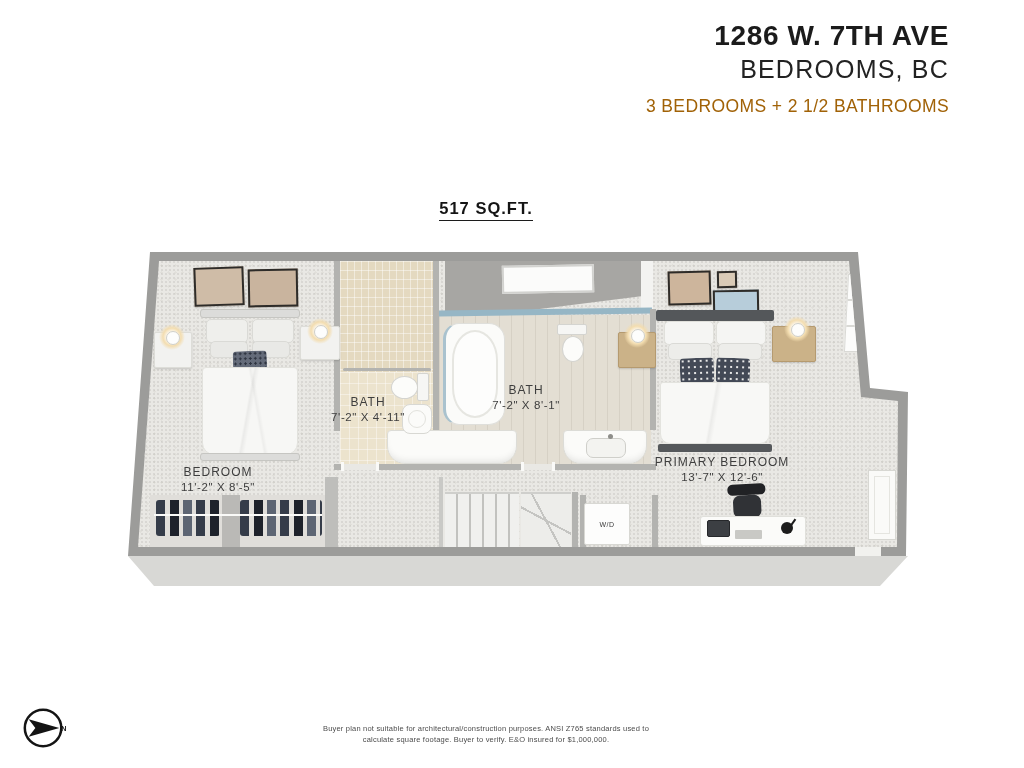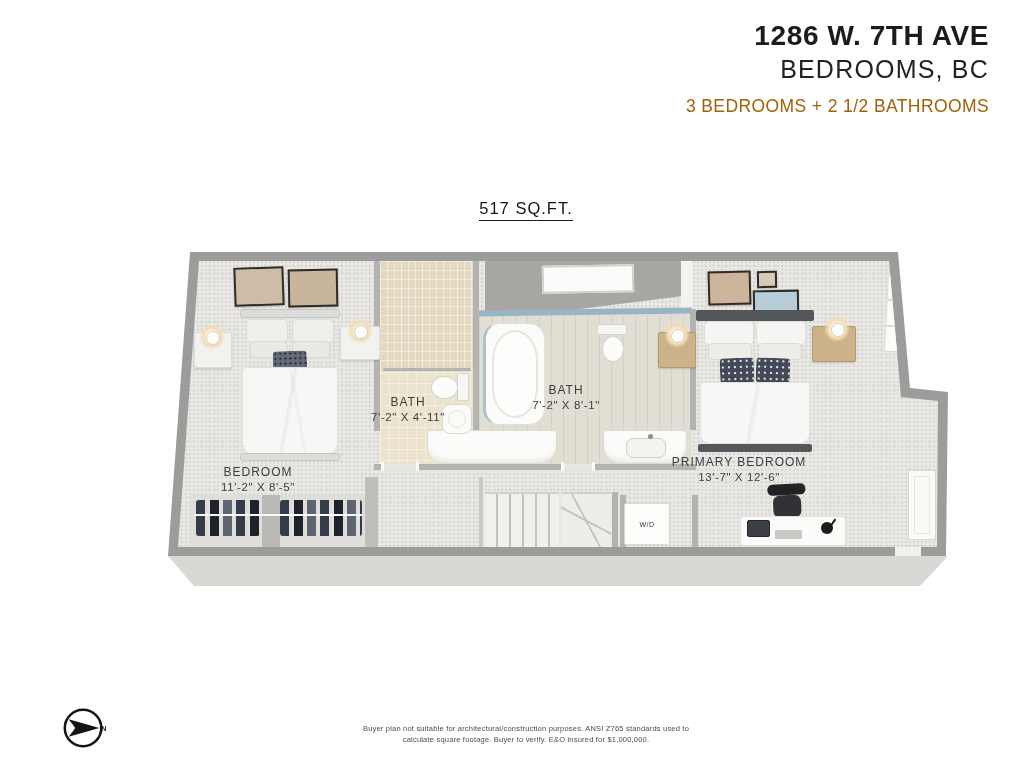--- a/index.html
+++ b/index.html
@@ -1,29 +1,29 @@
 <!DOCTYPE html>
 <html><head>
 <meta charset="utf-8">
 <style>
   * { margin:0; padding:0; box-sizing:border-box; }
   html,body { width:1024px; height:768px; background:#ffffff; font-family:"Liberation Sans", sans-serif; }
-  .page { position:relative; width:972px; height:768px; background:#ffffff; overflow:hidden;margin-left:40px; }
+  .page { position:relative; width:972px; height:768px; background:#ffffff; overflow:hidden; }
 
   
   .header { position:absolute; top:20px; right:23px; text-align:right; color:#1b1b1b; }
   .addr { font-size:28px; font-weight:700; letter-spacing:0.6px; }
   .city { font-size:25px; font-weight:400; letter-spacing:1.2px; margin-top:3px; color:#222; }
   .summary { font-size:17.5px; font-weight:400; letter-spacing:0.4px; margin-top:12px; color:#a16207; }
 
   
   .floor-title { position:absolute; top:197px; left:0; right:0; text-align:center; color:#141414; }
   .floor-title .t1 { display:inline-block; font-size:17.5px; font-weight:700; letter-spacing:1.3px; border-bottom:1.5px solid #1c1c1c; padding-bottom:2px; }
   .floor-title .t2 { display:block; margin-top:2px; }
-  .floor-title .t2 span { display:inline-block; font-size:16.5px; font-weight:400; letter-spacing:1px; border-bottom:1.5px solid #1c1c1c; padding-bottom:2px; }
+  .floor-title .t2 span { display:inline-block; font-size:16.5px; font-weight:700; letter-spacing:1px; border-bottom:1.5px solid #1c1c1c; padding-bottom:2px; }
 
   
   .plan { position:absolute; left:128px; top:252px; width:780px; height:334px; }
   .slab { position:absolute; inset:0; background:#d8d8d5; clip-path:polygon(0px 304px,780px 304px,752px 334px,26px 334px); }
   .plan-wall { position:absolute; inset:0; background:#9c9c9a; clip-path:polygon(22px 0px,730px 0px,742px 136px,780px 140px,778px 304px,0px 304px); }
   .threshold { position:absolute; left:727px; top:295px; width:26px; height:9px; background:#f1f1ee; }
   .interior { position:absolute; inset:0; clip-path:polygon(31px 9px,721px 9px,733px 145px,770px 149px,769px 295px,10px 295px); }
   .floor-carpet { position:absolute; inset:0; background-color:#e9e8e4;
     background-image:radial-gradient(rgba(120,118,112,.14) 1px, transparent 1.2px), radial-gradient(rgba(160,158,150,.12) 1px, transparent 1.2px);
     background-size:4px 4px, 7px 7px; background-position:0 0, 2px 3px; }
@@ -156,21 +156,21 @@
   .wd-box { left:456px; top:251px; width:46px; height:42px; background:#fdfdfc; border:1px solid #d8d8d3; border-radius:2px;
     display:flex; align-items:center; justify-content:center; font-size:7px; letter-spacing:.5px; color:#3a3a3a; }
 
   
   .room-label { position:absolute; transform:translateX(-50%); text-align:center; color:#3e3e3e; white-space:nowrap; z-index:6; }
   .room-label .rl { font-size:12px; letter-spacing:1px; }
   .room-label .rd { font-size:11.5px; letter-spacing:.6px; margin-top:2px; }
   .lbl-bedroom { left:90px; top:213px; }
   .lbl-bath1 { left:240px; top:143px; }
   .lbl-bath2 { left:398px; top:131px; }
-  .lbl-primary { left:571px; top:203px; }
+  .lbl-primary { left:594px; top:203px; }
 
   
   .compass { position:absolute; left:20px; top:704px; width:48px; height:48px; }
   .disclaimer { position:absolute; left:0; right:0; top:723px; text-align:center; font-size:7.5px; line-height:1.5; color:#4c4c4c; letter-spacing:.2px; }
   .logo { position:absolute; left:897px; top:711px; width:116px; height:46px; }
 </style>
 </head>
 <body>
 
 <div class="page">

